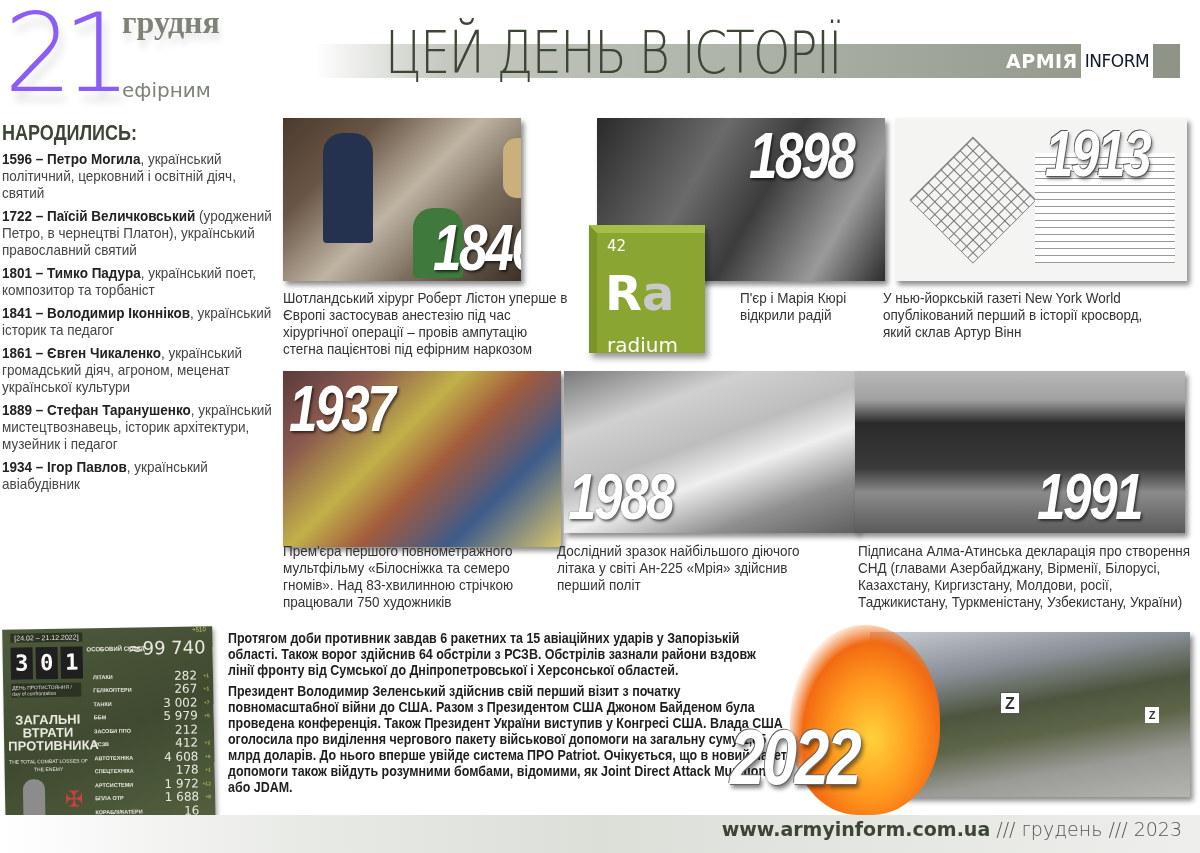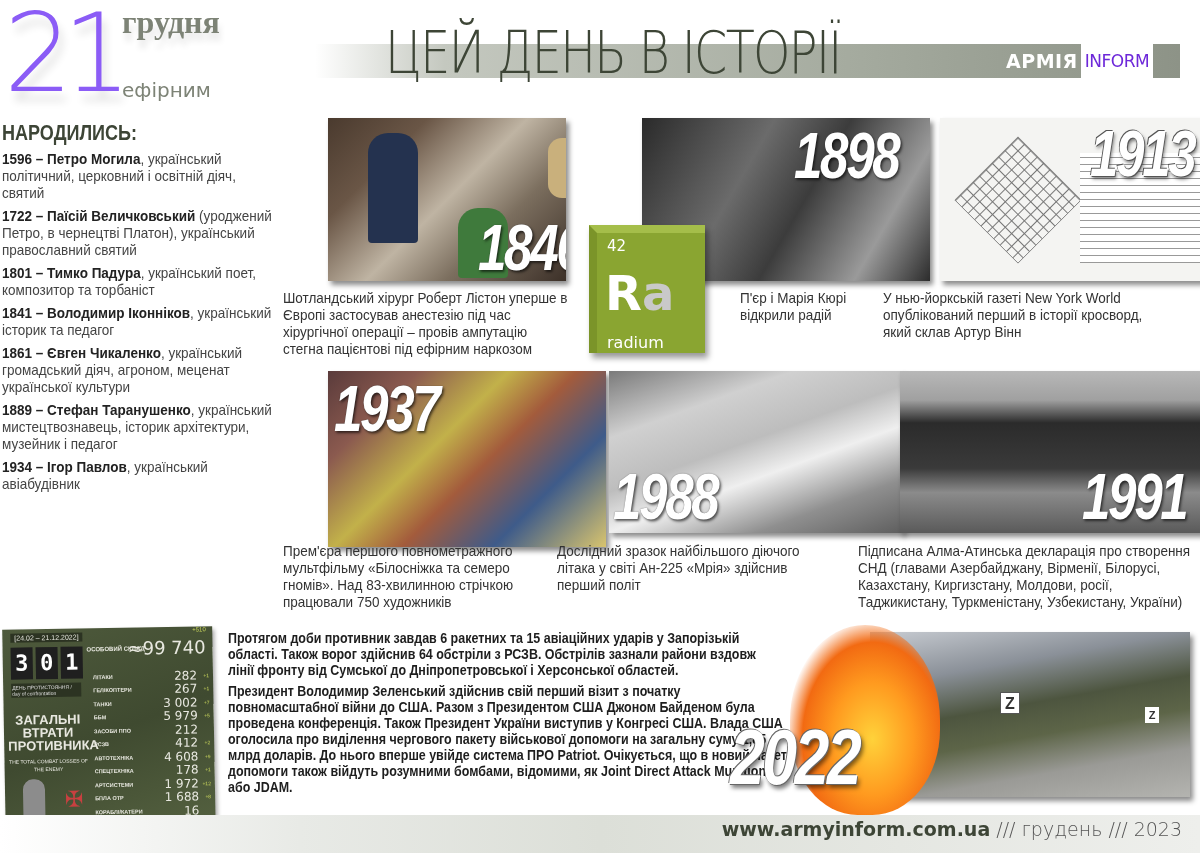--- a/index.html
+++ b/index.html
@@ -7,30 +7,30 @@
   .abs { position: absolute; }
 
   
   .date-day { left: 4px; top: 0px; font-family: "DejaVu Sans", sans-serif; font-size: 108px; font-weight: 300; color: #8b5cf6; letter-spacing: -10px; line-height: 1; text-shadow: 4px 10px 8px rgba(0,0,0,0.12); }
   .date-month { left: 122px; top: 4px; font-family: Liberation Serif, serif; font-size: 32px; color: #7d8376; font-weight: bold; text-shadow: 2px 8px 6px rgba(0,0,0,0.1); }
   .date-weekday { left: 122px; top: 78px; font-family: "DejaVu Sans", sans-serif; font-size: 20px; color: #7d8376; }
   .title-band { left: 315px; top: 44px; width: 865px; height: 34px; background: linear-gradient(90deg, rgba(255,255,255,0) 0%, #c4c8bf 15%, #a6aca0 60%, #8d9387 100%); }
   .title { left: 385px; top: 24px; font-family: "DejaVu Sans", sans-serif; font-size: 58px; font-weight: 300; color: #3d4536; letter-spacing: -2px; transform: scaleX(0.82); transform-origin: left; line-height: 1; white-space: nowrap; }
   .brand { left: 1006px; top: 46px; height: 30px; display: flex; align-items: center; gap: 3px; }
   .brand-a { font-family: "DejaVu Sans", sans-serif; font-weight: bold; font-size: 19px; color: #ffffff; letter-spacing: 0.5px; }
-  .brand-b { font-family: "DejaVu Sans", sans-serif; font-size: 17px; color: #6d28d9; background: #ffffff; padding: 12px 4px; border-radius: 2px; letter-spacing: -0.5px; }
+  .brand-b { font-family: "DejaVu Sans", sans-serif; font-size: 17px; color: #0f172a; background: #ffffff; padding: 12px 4px; border-radius: 2px; letter-spacing: -0.5px; }
 
   
   .births-title { left: 2px; top: 120px; font-size: 22px; font-weight: bold; color: #3d4536; transform: scaleX(0.82); transform-origin: left; white-space: nowrap; }
   .births { left: 2px; top: 150px; width: 275px; }
   .birth { font-size: 15px; line-height: 17px; margin-bottom: 6px; transform: scaleX(0.9); transform-origin: left; width: 300px; color: #444; }
   .birth .lead { color: #222; font-weight: bold; }
 
   
-  .photo { position: absolute; overflow: hidden; box-shadow: 3px 4px 5px rgba(0,0,0,0.45); margin-left: 45px; }
+  .photo { position: absolute; overflow: hidden; box-shadow: 3px 4px 5px rgba(0,0,0,0.45); }
   .year { position: absolute; font-family: "Liberation Sans", sans-serif; font-style: italic; font-weight: bold; color: #ffffff; line-height: 1; letter-spacing: -3px; transform: scaleX(0.8); transform-origin: left; text-shadow: 2px 2px 3px rgba(0,0,0,0.6), 0 0 1px #444; }
   .caption { position: absolute; font-size: 15px; line-height: 17px; color: #333; transform: scaleX(0.9); transform-origin: left; }
 
   .p1846 { left: 283px; top: 118px; width: 238px; height: 163px; background: linear-gradient(135deg, #4a3a2e 0%, #6a5646 25%, #bfb4a3 50%, #7b6e5e 70%, #3c3028 100%); }
   .p1846 .fig1 { position:absolute; left:40px; top:15px; width:50px; height:110px; background:#24324f; border-radius: 20px 20px 4px 4px; }
   .p1846 .fig2 { position:absolute; left:130px; top:90px; width:50px; height:70px; background:#3f7a3c; border-radius: 20px 20px 4px 4px; }
   .p1846 .fig3 { position:absolute; left:220px; top:20px; width:40px; height:60px; background:#c9b07c; border-radius: 14px; }
   .p1898 { left: 597px; top: 118px; width: 288px; height: 163px; background: linear-gradient(120deg, #2a2a2a 0%, #6b6b6b 35%, #3c3c3c 55%, #9a9a9a 80%, #2c2c2c 100%); filter: grayscale(1); }
   .p1913 { left: 895px; top: 118px; width: 292px; height: 163px; background: #f4f4f2; }
   .p1913 .grid { position:absolute; left:18px; top:22px; width:120px; height:120px; transform: rotate(45deg) scale(0.75); border:1px solid #666;
@@ -38,21 +38,21 @@
   .p1913 .cols { position:absolute; left:140px; top:35px; width:140px; height:110px;
      background-image: repeating-linear-gradient(#fff 0 4px, #999 4px 5px, #fff 5px 7px); }
   .p1937 { left: 283px; top: 371px; width: 278px; height: 176px; background: linear-gradient(135deg, #5a3b3b 0%, #8b5a4f 20%, #c2b14a 40%, #a35b3c 55%, #3e5b8a 75%, #d8c46e 100%); }
   .p1988 { left: 564px; top: 371px; width: 294px; height: 162px; background: linear-gradient(160deg, #7a7a7a 0%, #d0d0d0 25%, #bdbdbd 45%, #efefef 60%, #8f8f8f 80%, #5e5e5e 100%); }
   .p1991 { left: 855px; top: 371px; width: 330px; height: 162px; background: linear-gradient(180deg, #b8b8b8 0%, #a0a0a0 18%, #2b2b2b 32%, #3a3a3a 60%, #8b8b8b 75%, #5a5a5a 100%); }
 
   .ra { left: 589px; top: 225px; width: 116px; height: 128px; background: #8aa531; box-shadow: 3px 5px 6px rgba(0,0,0,0.4); border-top: 8px solid #a5be4a; border-left: 8px solid #7b9429; color: #fff; }
   .ra-num { position:absolute; left: 10px; top: 4px; font-family: "DejaVu Sans", sans-serif; font-size: 15px; }
   .ra-sym { position:absolute; left: 8px; top: 36px; font-family: "DejaVu Sans", sans-serif; font-weight: bold; font-size: 48px; line-height: 1; }
   .ra-sym span { color: #c9c9c9; }
-  .ra-name { position:absolute; left: 10px; top: 100px; font-family: "DejaVu Sans", sans-serif; font-size: 16px; text-align: right; }
+  .ra-name { position:absolute; left: 10px; top: 100px; font-family: "DejaVu Sans", sans-serif; font-size: 20px; text-align: right; }
   .stats { left: 4px; top: 628px; width: 210px; height: 210px; background: linear-gradient(160deg, #4e5a3c 0%, #3f4a30 50%, #566341 100%); transform: rotate(-1deg); box-shadow: 2px 3px 4px rgba(0,0,0,0.35); color: #e8e8e0; overflow: hidden; }
   .stats-range { position:absolute; left: 8px; top: 4px; font-size: 7px; background:#2c3322; padding:1px 4px; }
   .stats-days { position:absolute; left: 8px; top: 18px; display:flex; gap:3px; }
   .stats-days div { width: 22px; height: 32px; background: #1f1f1f; color:#fff; font-size: 22px; font-weight: bold; text-align:center; line-height:32px; font-family: "DejaVu Sans Mono", monospace; }
   .stats-days-label { position:absolute; left: 8px; top: 54px; font-size: 5px; width: 70px; color:#ddd; background:#2c3322; padding:1px; }
   .stats-personnel-label { position:absolute; left: 84px; top: 18px; font-size: 6px; font-weight: bold; }
   .stats-personnel { position:absolute; left: 125px; top: 10px; font-size: 18px; font-family: "DejaVu Sans", sans-serif; }
   .stats-personnel-delta { position:absolute; left: 190px; top: 0px; font-size: 6px; color:#c9d65c; }
   .stats-title { position:absolute; left: 4px; top: 84px; width: 80px; text-align:center; font-size: 13px; font-weight: bold; line-height: 13px; }
   .stats-sub { position:absolute; left: 4px; top: 128px; width: 80px; text-align:center; font-size: 5px; line-height: 8px; }

